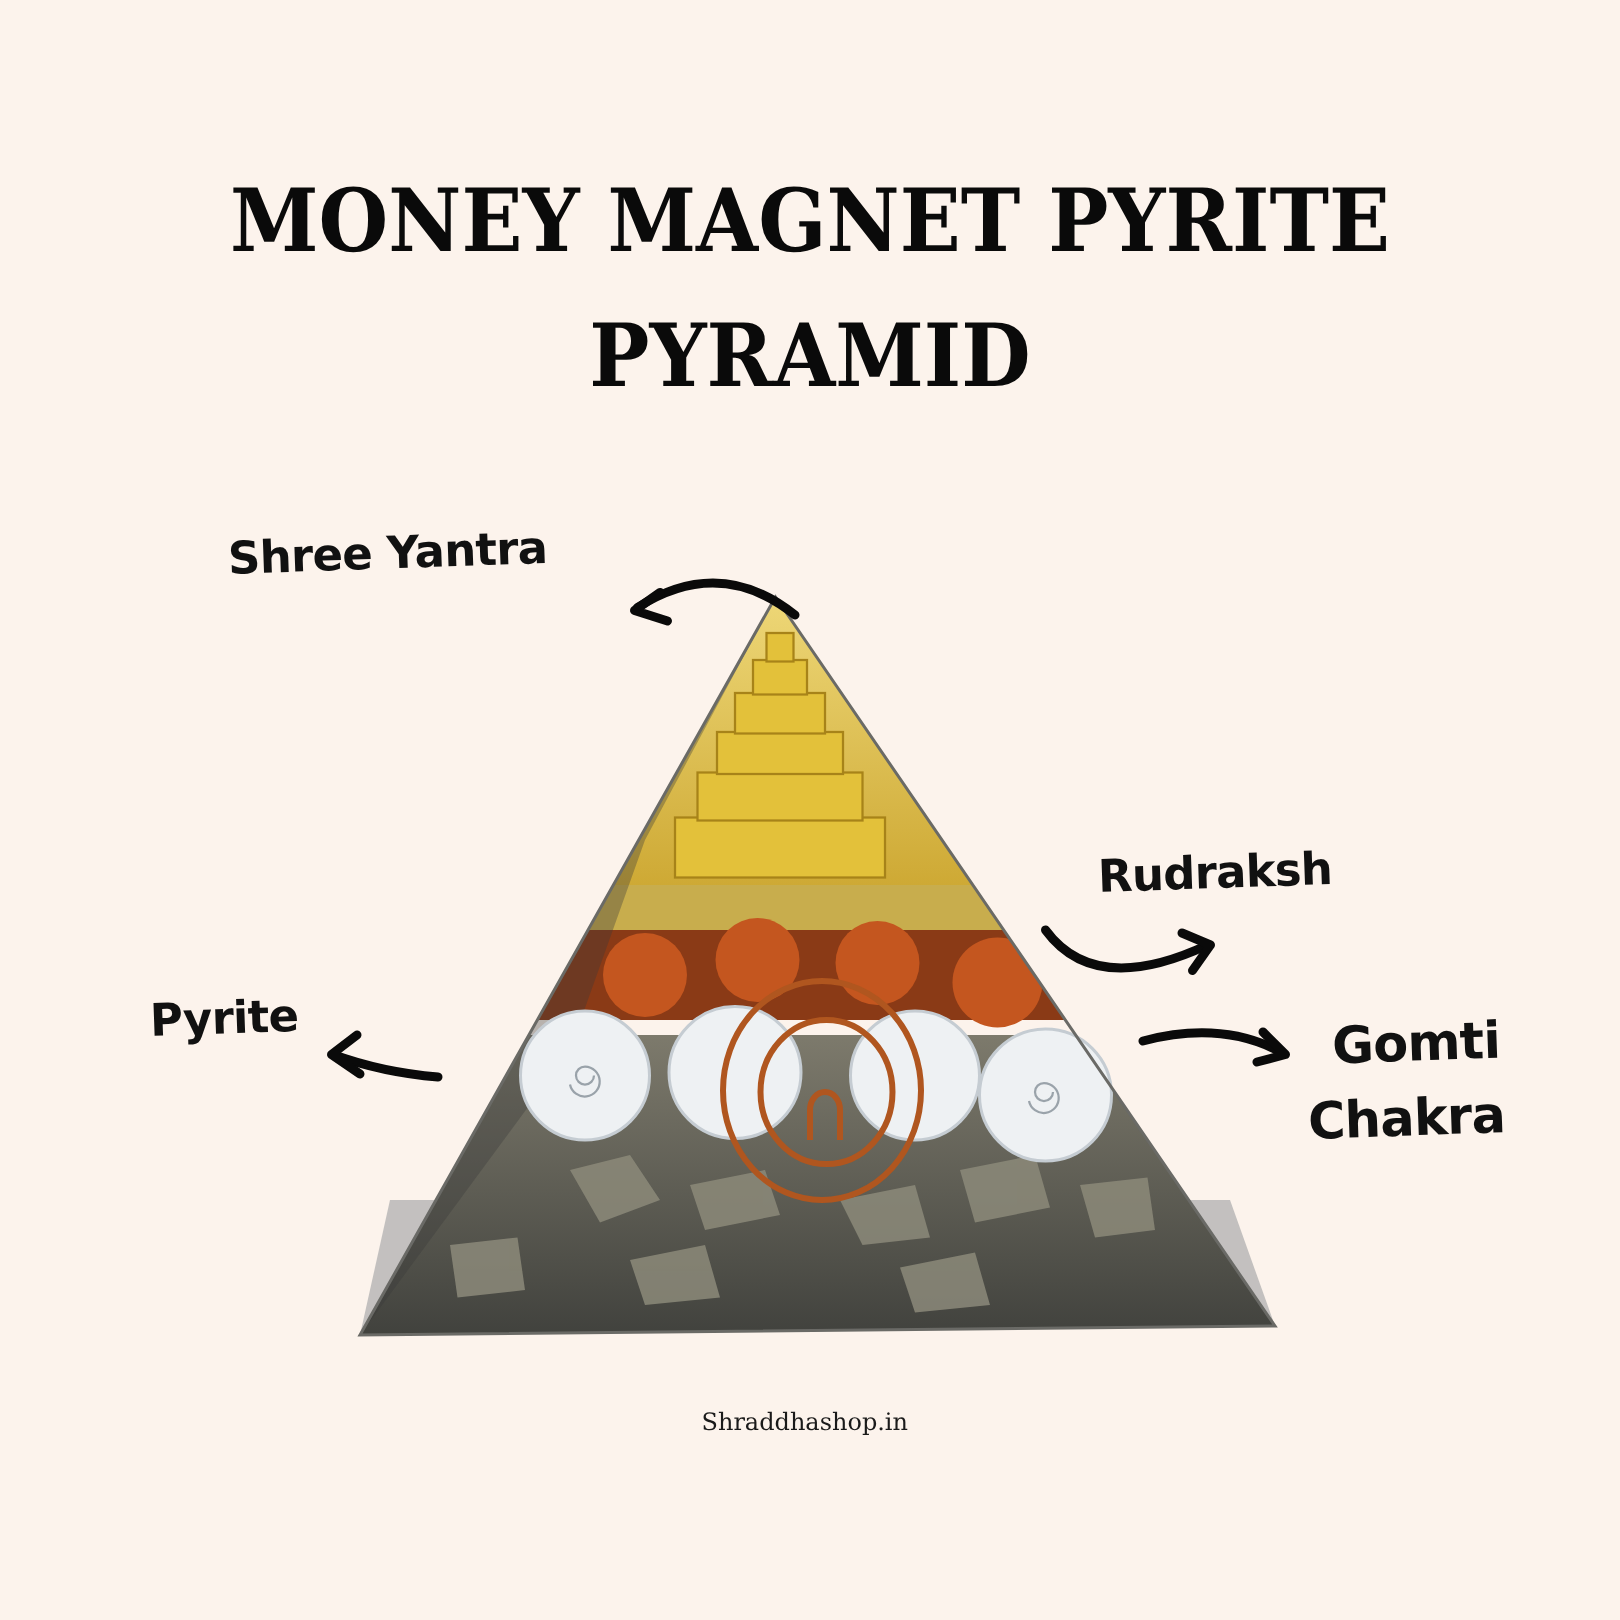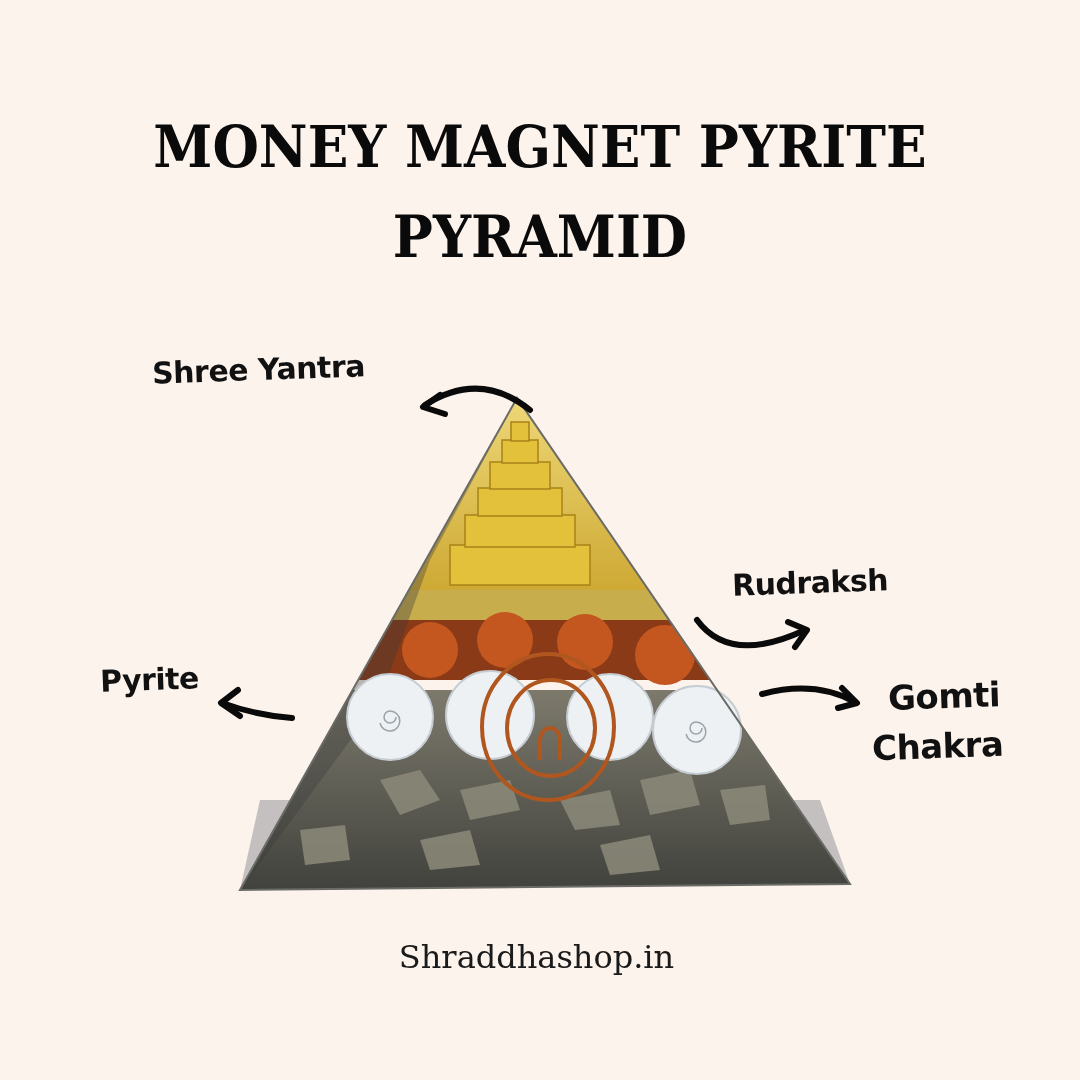--- a/index.html
+++ b/index.html
@@ -1,21 +1,21 @@
 <!DOCTYPE html>
 <html><head>
 <meta charset="utf-8">
 <style>
   html, body { margin: 0; padding: 0; }
   body { width: 1080px; height: 1080px; background: #fcf3ec; position: relative; overflow: hidden; }
   .title { position: absolute; left: 0; width: 1080px; text-align: center; font-family: "DejaVu Serif", serif; font-weight: bold; font-size: 58px; color: #0a0a0a; letter-spacing: 0px; line-height: 1; transform: scaleX(0.92); transform-origin: center; }
   .t1 { top: 118px; }
   .t2 { top: 208px; }
   .label { position: absolute; font-family: "DejaVu Sans", sans-serif; font-size: 30px; color: #111; font-weight: bold; transform: rotate(-2deg); letter-spacing: -0.5px; }
-  .footer { position: absolute; top: 938px; left: 0; width: 1073px; text-align: center; font-family: "DejaVu Serif", serif; font-size: 32px; color: #1a1a1a; }
+  .footer { position: absolute; top: 938px; left: 0; width: 1073px; text-align: center; font-family: "DejaVu Serif", serif; font-size: 16px; color: #1a1a1a; }
   svg.art { position: absolute; left: 0; top: 0; }
 </style>
 </head>
 <body>
 
 <div class="title t1">MONEY MAGNET PYRITE</div>
 <div class="title t2">PYRAMID</div>
 
 <svg class="art" width="1080" height="1080" viewBox="0 0 1080 1080">
   <defs>

